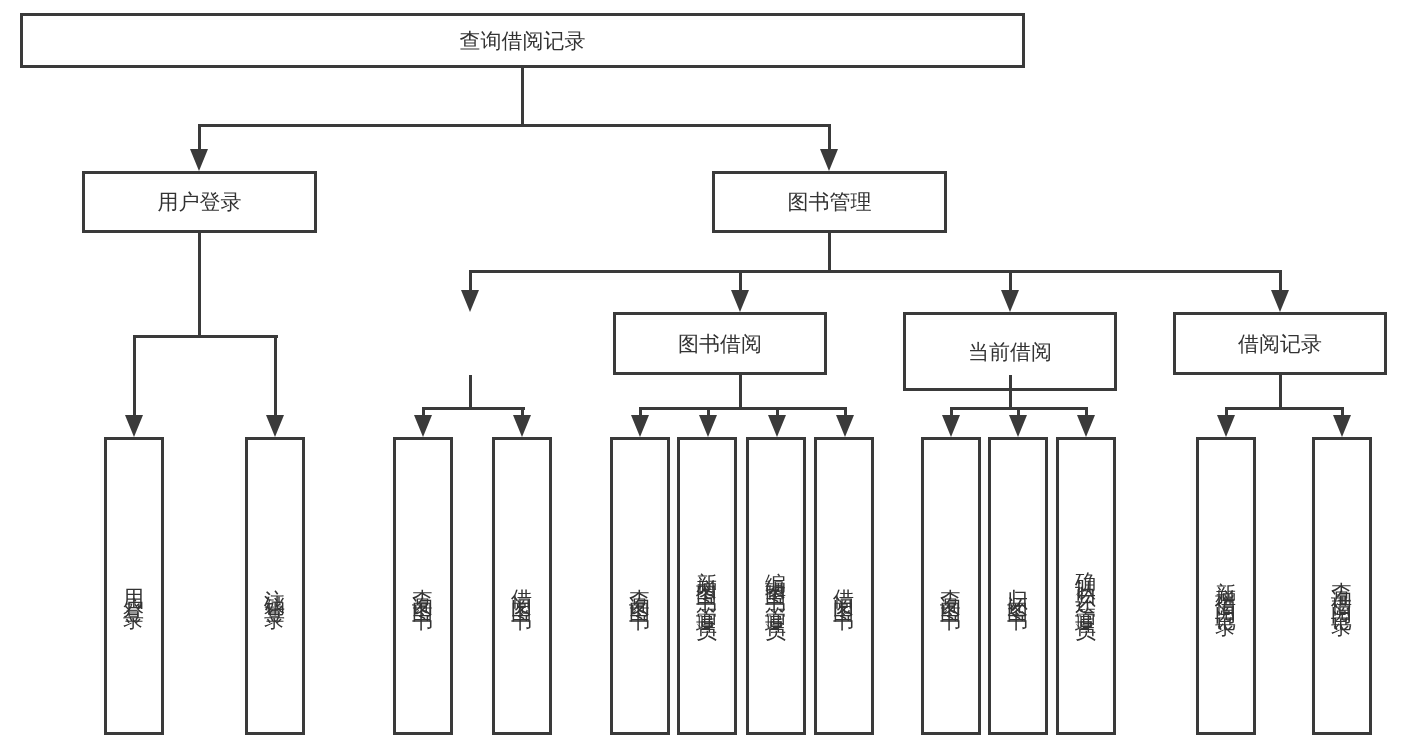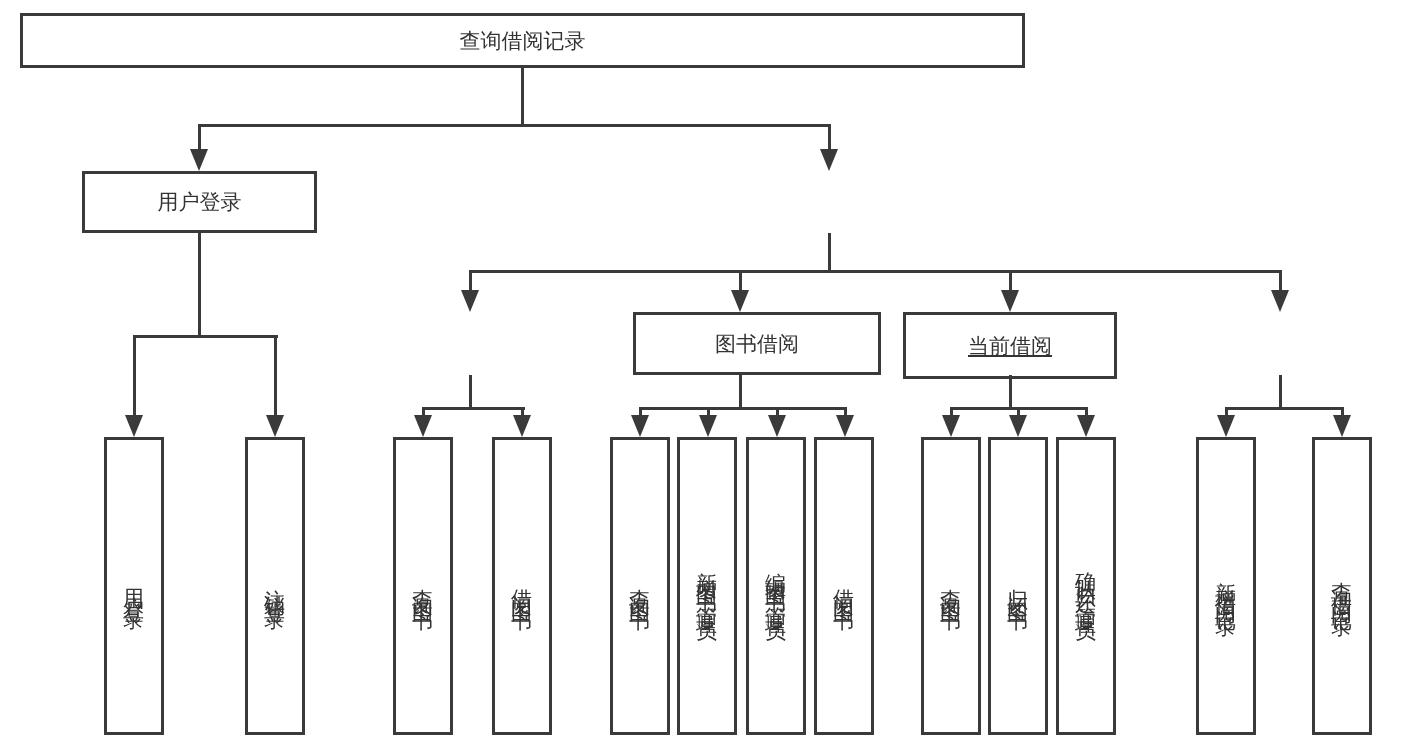--- a/index.html
+++ b/index.html
@@ -47,41 +47,43 @@
   <div class="box" style="left:20px;top:13px;width:1005px;height:55px;">查询借阅记录</div>
 
   <div class="v" style="left:521px;top:68px;height:59px;"></div>
   <div class="h" style="left:198px;top:124px;width:633px;"></div>
   <div class="v" style="left:198px;top:124px;height:28px;"></div>
   <div class="ar" style="left:190px;top:149px;"></div>
   <div class="v" style="left:828px;top:124px;height:28px;"></div>
   <div class="ar" style="left:820px;top:149px;"></div>
 
   <div class="box" style="left:82px;top:171px;width:235px;height:62px;">用户登录</div>
+  <div class="box" style="left:712px;top:171px;width:235px;height:62px;">图书管理</div>
 
   <div class="v" style="left:198px;top:233px;height:102px;"></div>
   <div class="h" style="left:133px;top:335px;width:145px;"></div>
   <div class="v" style="left:133px;top:335px;height:84px;"></div>
   <div class="ar" style="left:125px;top:415px;"></div>
   <div class="v" style="left:274px;top:335px;height:84px;"></div>
   <div class="ar" style="left:266px;top:415px;"></div>
 
   <div class="v" style="left:828px;top:233px;height:40px;"></div>
   <div class="h" style="left:469px;top:270px;width:813px;"></div>
   <div class="v" style="left:469px;top:270px;height:22px;"></div>
   <div class="ar" style="left:461px;top:290px;"></div>
   <div class="v" style="left:739px;top:270px;height:22px;"></div>
   <div class="ar" style="left:731px;top:290px;"></div>
   <div class="v" style="left:1009px;top:270px;height:22px;"></div>
   <div class="ar" style="left:1001px;top:290px;"></div>
   <div class="v" style="left:1279px;top:270px;height:22px;"></div>
   <div class="ar" style="left:1271px;top:290px;"></div>
 
-  <div class="box" style="left:633px;top:312px;width:248px;height:63px;">图书借阅</div>
-  <div class="box" style="left:903px;top:312px;width:214px;height:67px;text-decoration:underline;">当前借阅</div>
+  <div class="box" style="left:613px;top:312px;width:214px;height:63px;">图书借阅</div>
+  <div class="box" style="left:903px;top:312px;width:214px;height:79px;">当前借阅</div>
+  <div class="box" style="left:1173px;top:312px;width:214px;height:63px;">借阅记录</div>
 
   <div class="v" style="left:469px;top:375px;height:32px;"></div>
   <div class="h" style="left:422px;top:407px;width:103px;"></div>
   <div class="v" style="left:422px;top:407px;height:12px;"></div>
   <div class="ar" style="left:414px;top:415px;"></div>
   <div class="v" style="left:521px;top:407px;height:12px;"></div>
   <div class="ar" style="left:513px;top:415px;"></div>
 
   <div class="v" style="left:739px;top:375px;height:32px;"></div>
   <div class="h" style="left:639px;top:407px;width:208px;"></div>

